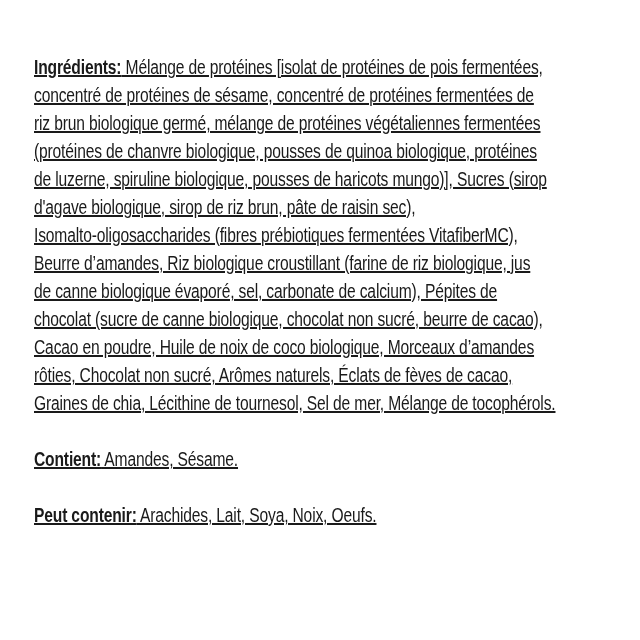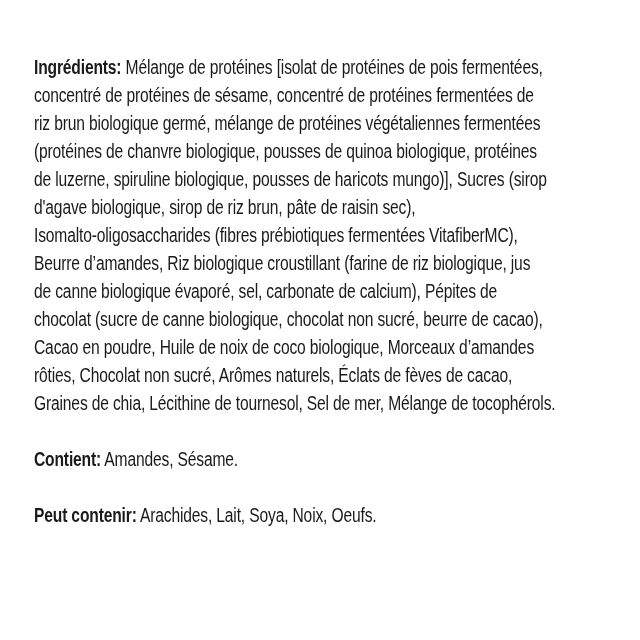--- a/index.html
+++ b/index.html
@@ -13,20 +13,21 @@
       overflow: hidden;
       position: relative;
       font-family: "Liberation Sans", sans-serif;
       color: #1a1a1a;
     }
     .label-panel {
       position: absolute;
       left: 34px;
       top: 53px;
       width: 580px;
+      text-decoration: underline;
     }
     .line {
       height: 28px;
       line-height: 28px;
       font-size: 20px;
       white-space: nowrap;
       transform-origin: left center;
       transform: scaleX(0.78);
       letter-spacing: -0.2px;
     }

